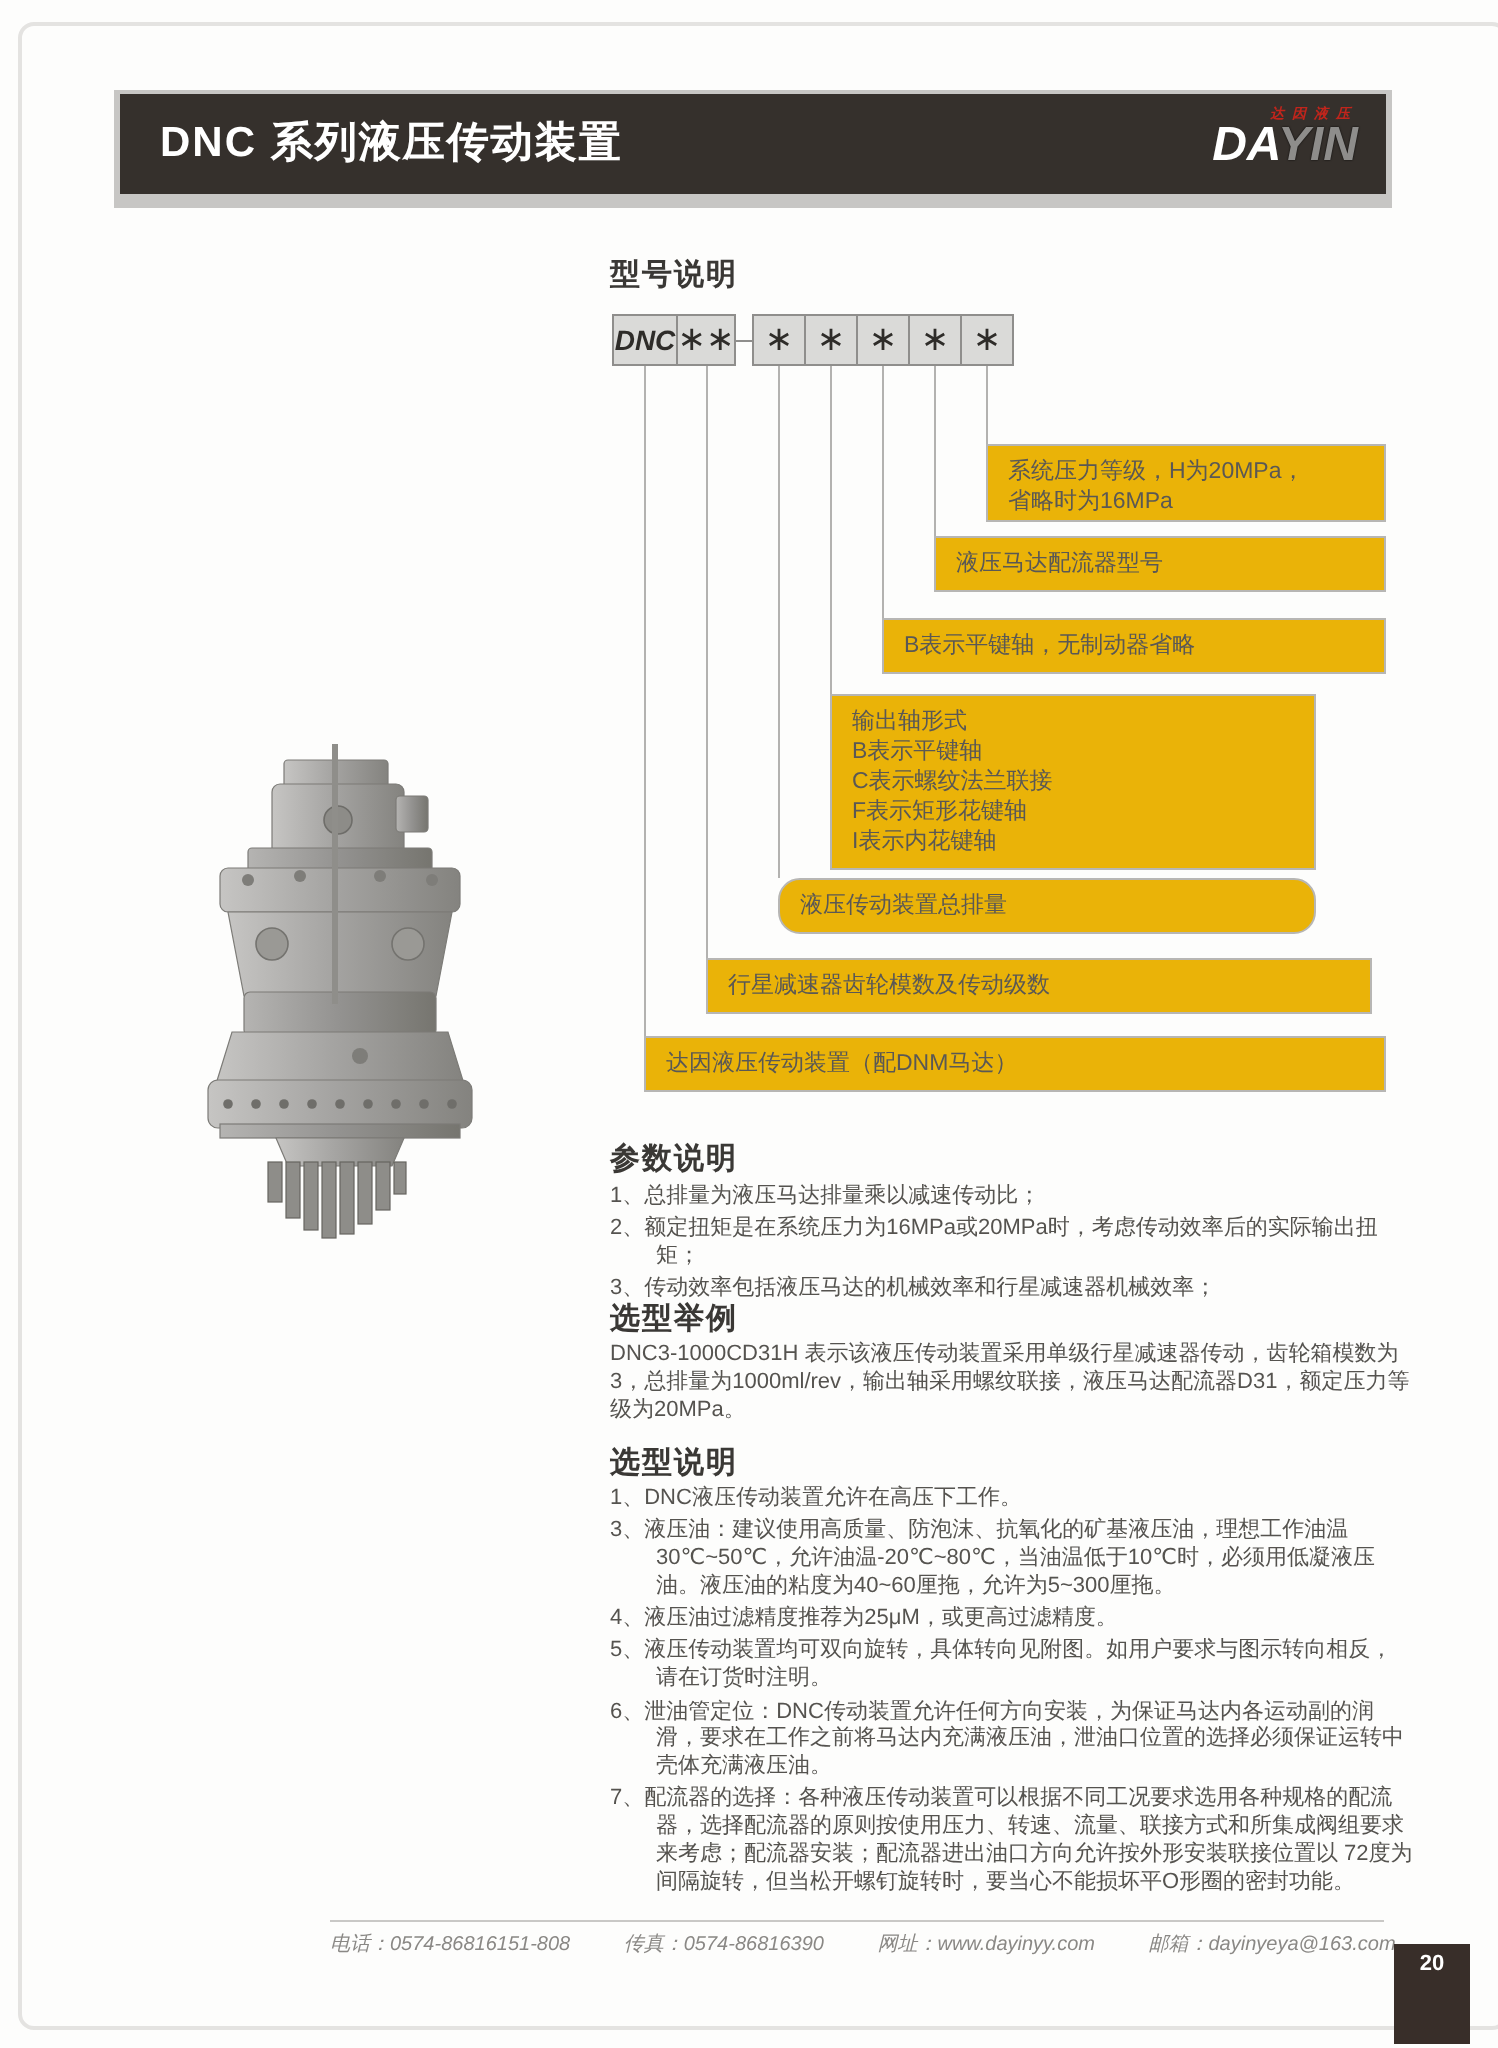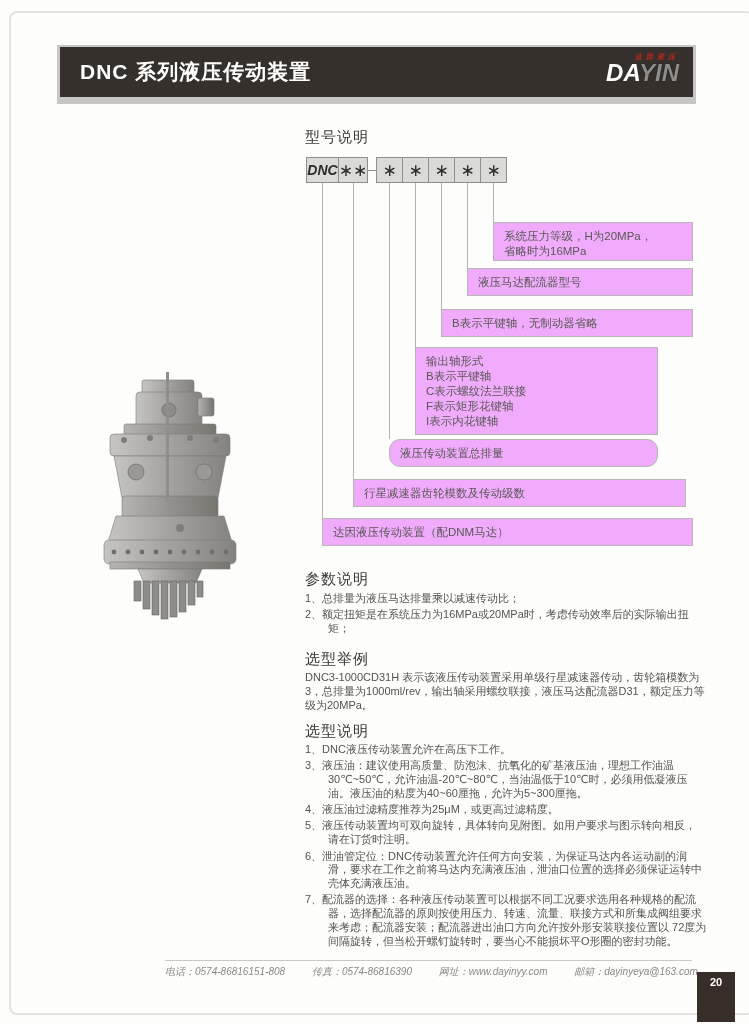--- a/index.html
+++ b/index.html
@@ -18,32 +18,32 @@
   .header-slab { position:absolute; left:57px; top:45px; width:639px; height:59px; background:#c7c6c4; }
   .header-bar  { position:absolute; left:60px; top:47px; width:633px; height:50px; background:#35302c; }
   .page-title  { position:absolute; left:20px; top:0; line-height:50px; color:#ffffff;
                  font-size:21px; font-weight:bold; letter-spacing:1px; }
   .logo { position:absolute; right:14px; top:5px; text-align:right;font-style:italic; }
   .logo-tagline { color:#c0251c; font-size:7px; font-weight:bold; letter-spacing:4px; display:block; margin-bottom:-2px; }
   .logo-brand { font-size:24px; font-weight:900; letter-spacing:0px; line-height:26px; }
   .logo-brand .l-da  { color:#ffffff; }
   .logo-brand .l-yin { color:#8e8d8b; text-shadow:0 0 1px #000; }
   
-  .section-heading { position:absolute; font-size:15px; font-weight:normal; color:#3a3835; letter-spacing:1px; }
+  .section-heading { position:absolute; font-size:15px; font-weight:bold; color:#3a3835; letter-spacing:1px; }
   .code-box {
     position:absolute; top:157px; height:26px; box-sizing:border-box;
     background:#dadad8; border:1px solid #8f8e8c;
     display:flex; align-items:center; justify-content:center;
     font-size:14px; font-weight:bold; color:#2e2c29;font-style:italic;
   }
   .code-box.star { font-size:17px; font-weight:normal; }
   .code-dash { position:absolute; top:170px; height:1px; background:#8f8e8c; }
   .vline { position:absolute; width:1px; background:#b3b2b0; }
   .callout {
-    position:absolute; box-sizing:border-box; border:1px solid #b7b6b4; background:#f0abfc;
+    position:absolute; box-sizing:border-box; border:1px solid #b7b6b4; background:#eab308;
     font-size:11.5px; line-height:15px; color:#5a5855;
     padding:6px 10px; white-space:pre-line;
   }
   
   .product-photo { position:absolute; left:80px; top:372px; width:160px; height:255px; }
   
   .body-text { position:absolute; left:305px; width:402px; font-size:11px; line-height:13.8px; color:#55534f; }
   ul.plain { list-style:none; margin:0; padding:0; }
   ul.plain li { margin:0 0 2.5px 0; padding-left:23px; text-indent:-23px; }
   
@@ -160,20 +160,21 @@
         <rect x="117" y="209" width="6" height="16"></rect>
     </g>
     <rect x="86" y="0" width="3" height="130" fill="#8f8e8a"></rect>
   </svg>
 
   <div class="section-heading" style="left:305px; top:570px;">参数说明</div>
   <div class="body-text" style="top:592px;">
     <ul class="plain">
       <li>1、总排量为液压马达排量乘以减速传动比；</li>
       <li>2、额定扭矩是在系统压力为16MPa或20MPa时，考虑传动效率后的实际输出扭矩；</li>
+      <li>3、传动效率包括液压马达的机械效率和行星减速器机械效率；</li>
     </ul>
   </div>
 
   <div class="section-heading" style="left:305px; top:650px;">选型举例</div>
   <div class="body-text" style="top:671px;">DNC3-1000CD31H 表示该液压传动装置采用单级行星减速器传动，齿轮箱模数为3，总排量为1000ml/rev，输出轴采用螺纹联接，液压马达配流器D31，额定压力等级为20MPa。</div>
 
   <div class="section-heading" style="left:305px; top:722px;">选型说明</div>
   <div class="body-text" style="top:743px;">
     <ul class="plain">
       <li>1、DNC液压传动装置允许在高压下工作。</li>

